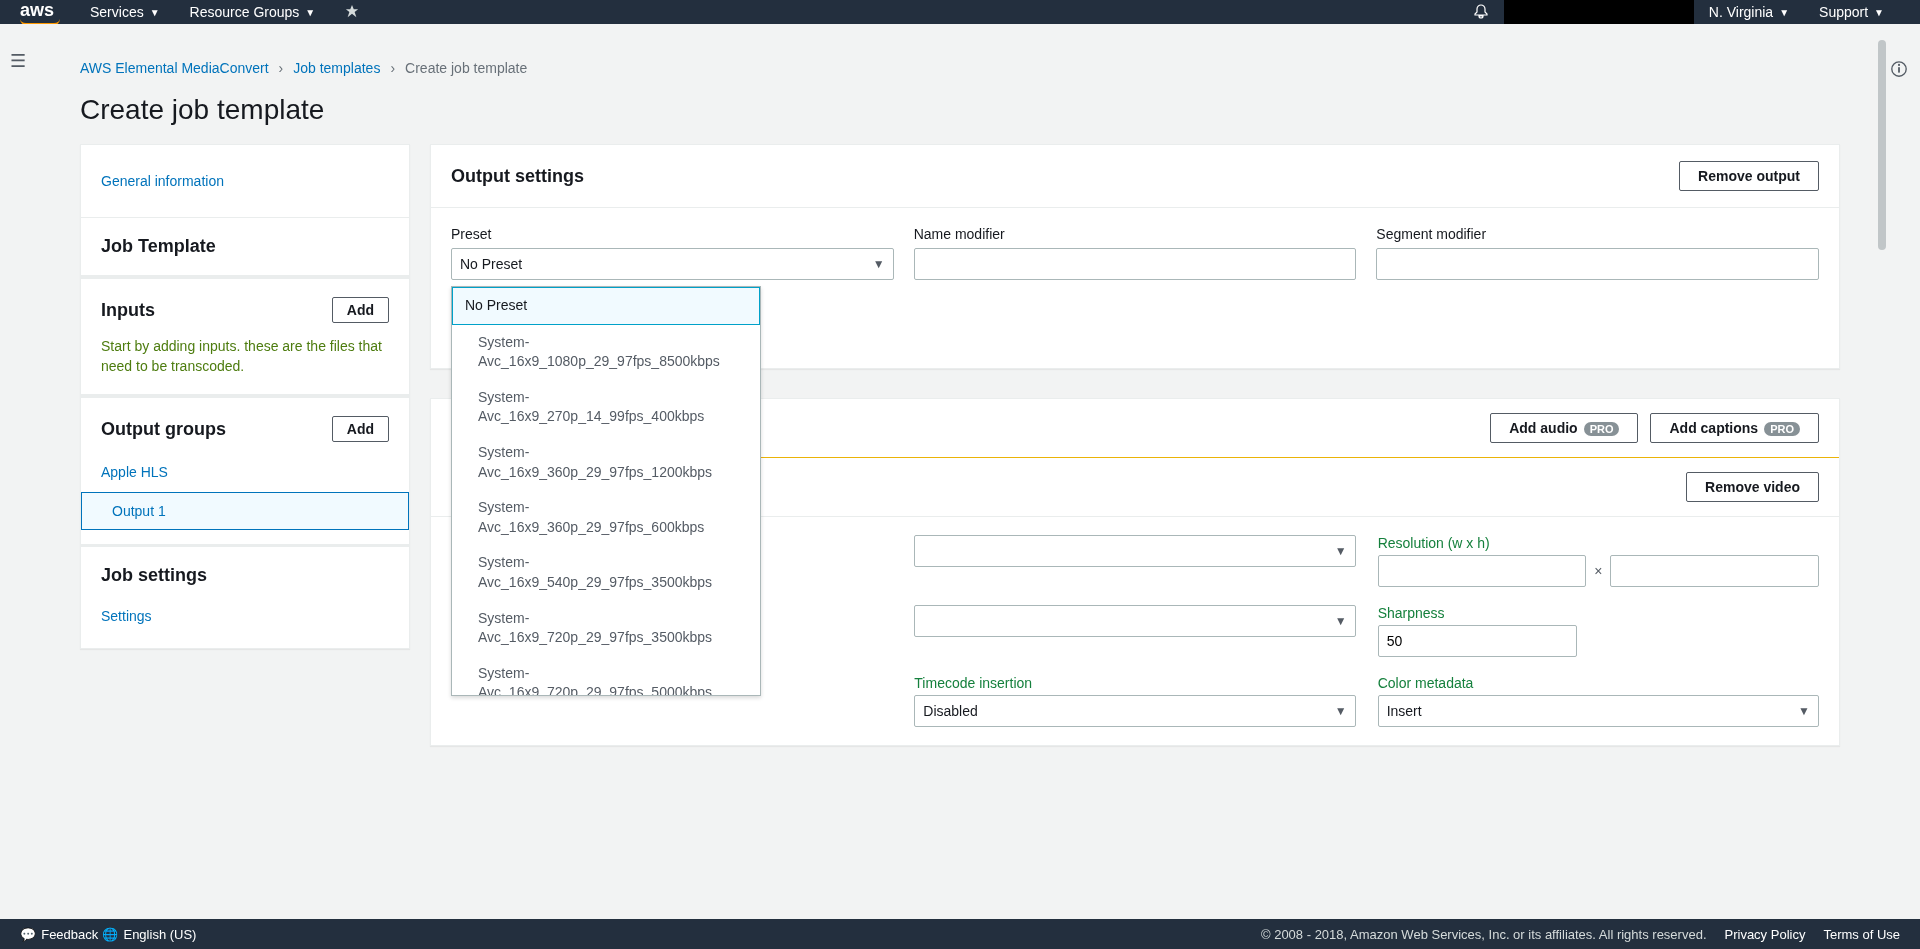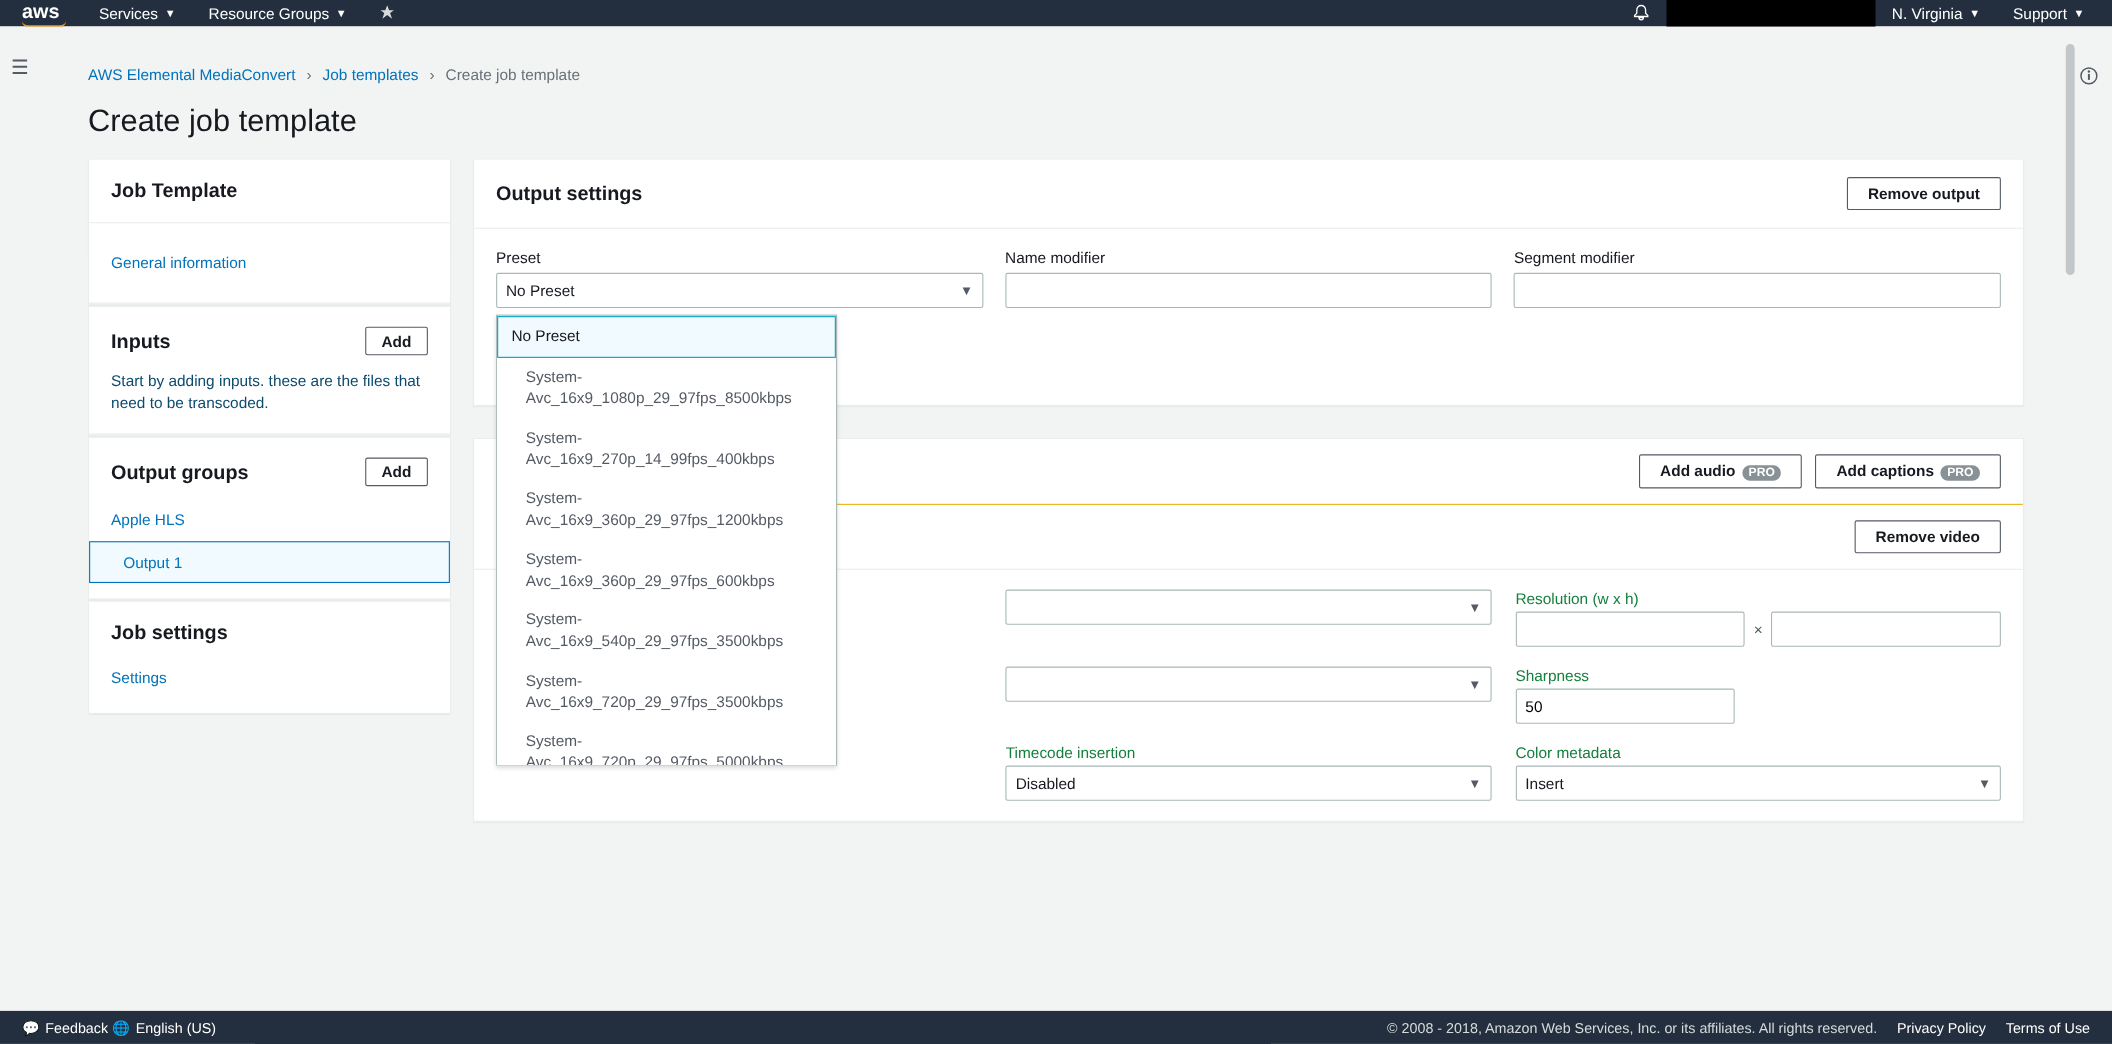--- a/index.html
+++ b/index.html
@@ -110,21 +110,21 @@
 }
 .sidebar-section.divider-top { border-top: 3px solid #eaeded; }
 .sidebar h2 { font-size: 18px; font-weight: 700; margin-bottom: 0; }
 .sidebar-link { color: #0073bb; cursor: pointer; padding: 6px 0; }
 .sidebar-row {
   display: flex;
   justify-content: space-between;
   align-items: center;
 }
 .sidebar .helper {
-  color: #0c4a6e;
+  color: #4d7c0f;
   margin-top: 14px;
   line-height: 1.4;
 }
 .sidebar .indent-item {
   padding: 10px 20px 10px 30px;
   color: #16191f;
 }
 .sidebar .indent-item.selected {
   border: 1px solid #0073bb;
   background: #f1faff;
@@ -303,21 +303,21 @@
   <div class="topnav-icon">
     <svg width="16" height="16" viewBox="0 0 16 16">
         <path d="M8 2a4 4 0 0 0-4 4v3l-2 2v1h12v-1l-2-2V6a4 4 0 0 0-4-4zM6 13a2 2 0 0 0 4 0H6z" fill="none" stroke="#fff" stroke-width="1.2"></path>
       </svg>
   </div>
   <div class="blackbox"></div>
   <div class="topnav-item">
     <span>N. Virginia</span>
       <span class="caret">▼</span>
   </div>
-  <div class="topnav-item" style="margin-right:5px">
+  <div class="topnav-item" style="margin-right:16px">
     <span>Support</span>
       <span class="caret">▼</span>
   </div>
 </div>
 
 <div class="hamburger-rail">☰</div>
 
 <div class="info-rail">
   <svg viewBox="0 0 20 20">
       <circle cx="10" cy="10" r="8" fill="none" stroke="#545b64" stroke-width="1.5"></circle>
@@ -335,25 +335,25 @@
     <a>Job templates</a>
     <span class="sep">›</span>
     <span class="current">Create job template</span>
   </div>
 
   <h1 class="page-title">Create job template</h1>
 
   <div class="layout">
 
     <div class="sidebar">
+      <div class="sidebar-section" style="padding-top:22px;padding-bottom:22px">
+        <div class="sidebar-link">General information</div>
+      </div>
       <div class="sidebar-section">
         <h2>Job Template</h2>
-      </div>
-      <div class="sidebar-section" style="padding-top:22px;padding-bottom:22px">
-        <div class="sidebar-link">General information</div>
       </div>
       <div class="sidebar-section divider-top">
         <div class="sidebar-row">
           <h2>Inputs</h2>
           <button class="btn btn-sm">Add</button>
         </div>
         <div class="helper">Start by adding inputs. these are the files that need to be transcoded.</div>
       </div>
       <div class="sidebar-section divider-top" style="border-bottom:none;padding-bottom:8px">
         <div class="sidebar-row">

